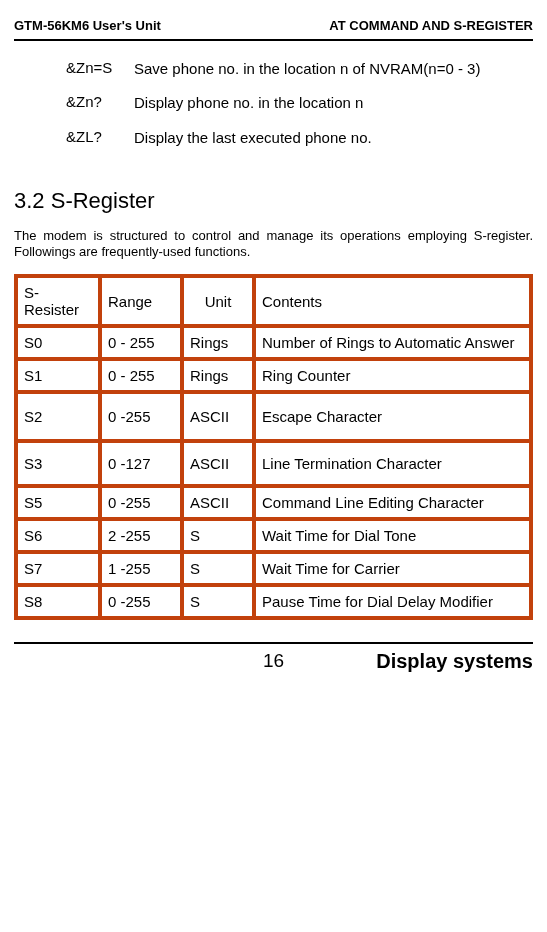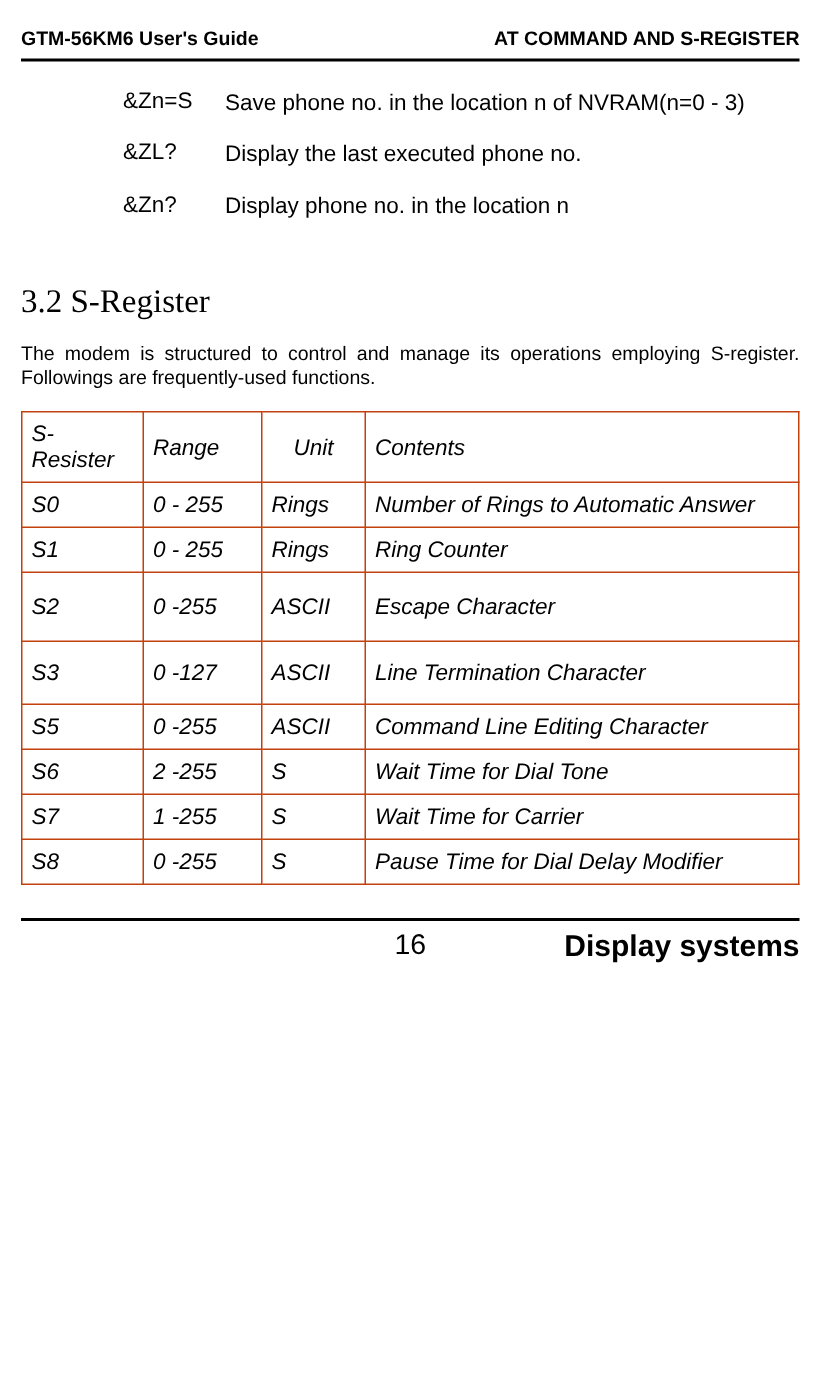--- a/index.html
+++ b/index.html
@@ -23,54 +23,52 @@
     border-top: 2px solid #000;
     margin: 0 0 18px 0;
   }
   .cmd-block {
     margin: 0 0 26px 52px;
     font-size: 15px;
   }
   .cmd-row {
     display: flex;
     margin-bottom: 14px;
-    margin-left: 16px;
   }
   .cmd-key {
     width: 68px;
     flex-shrink: 0;
   }
   .cmd-desc {
     flex: 1;
     line-height: 1.35;
   }
   h2.section {
     font-size: 22px;
     font-weight: normal;
     margin: 40px 0 14px 0;
-    font-family: Liberation Serif, serif;
+    font-family: Liberation Sans, sans-serif;
   }
   .intro {
     font-size: 13px;
     line-height: 1.25;
     text-align: justify;
     margin-bottom: 14px;
   }
   table {
     width: 100%;
     border-collapse: collapse;
     font-size: 15px;
   }
   th, td {
-    border: 1px solid #c2410c;
+    border: 4px solid #c2410c;
     padding: 6px 6px;
     text-align: left;
     vertical-align: middle;
     font-weight: normal;
-    font-style: italic;
   }
   .col-sr { width: 68px; }
   .col-range { width: 66px; }
   .col-unit { width: 56px; text-align:left;}
   .thead td { font-size:15px; }
   .footer-hr {
     border: none;
     border-top: 2px solid #000;
     margin: 22px 0 6px 0;
   }
@@ -91,37 +89,37 @@
     position: absolute;
     right: 0;
     font-weight: bold;
     font-size: 20px;
   }
 </style>
 </head>
 <body>
 
 <div class="header-row">
-  <span>GTM-56KM6 User's Guide</span>
+  <span>GTM-56KM6 User's Unit</span>
   <span>AT COMMAND  AND S-REGISTER</span>
 </div>
 <hr class="hr">
 
 <div class="cmd-block">
   <div class="cmd-row">
     <div class="cmd-key">&amp;Zn=S</div>
     <div class="cmd-desc">Save phone no. in the location n of NVRAM(n=0 - 3)</div>
   </div>
   <div class="cmd-row">
+    <div class="cmd-key">&amp;Zn?</div>
+    <div class="cmd-desc">Display phone no. in the location n</div>
+  </div>
+  <div class="cmd-row">
     <div class="cmd-key">&amp;ZL?</div>
     <div class="cmd-desc">Display the last executed phone no.</div>
-  </div>
-  <div class="cmd-row">
-    <div class="cmd-key">&amp;Zn?</div>
-    <div class="cmd-desc">Display phone no. in the location n</div>
   </div>
 </div>
 
 <h2 class="section">
   <span>3.2</span>
   <span>S-Register</span>
 </h2>
 
 <p class="intro">The modem is structured to control and manage its operations employing S-register. Followings are frequently-used functions.</p>
 

